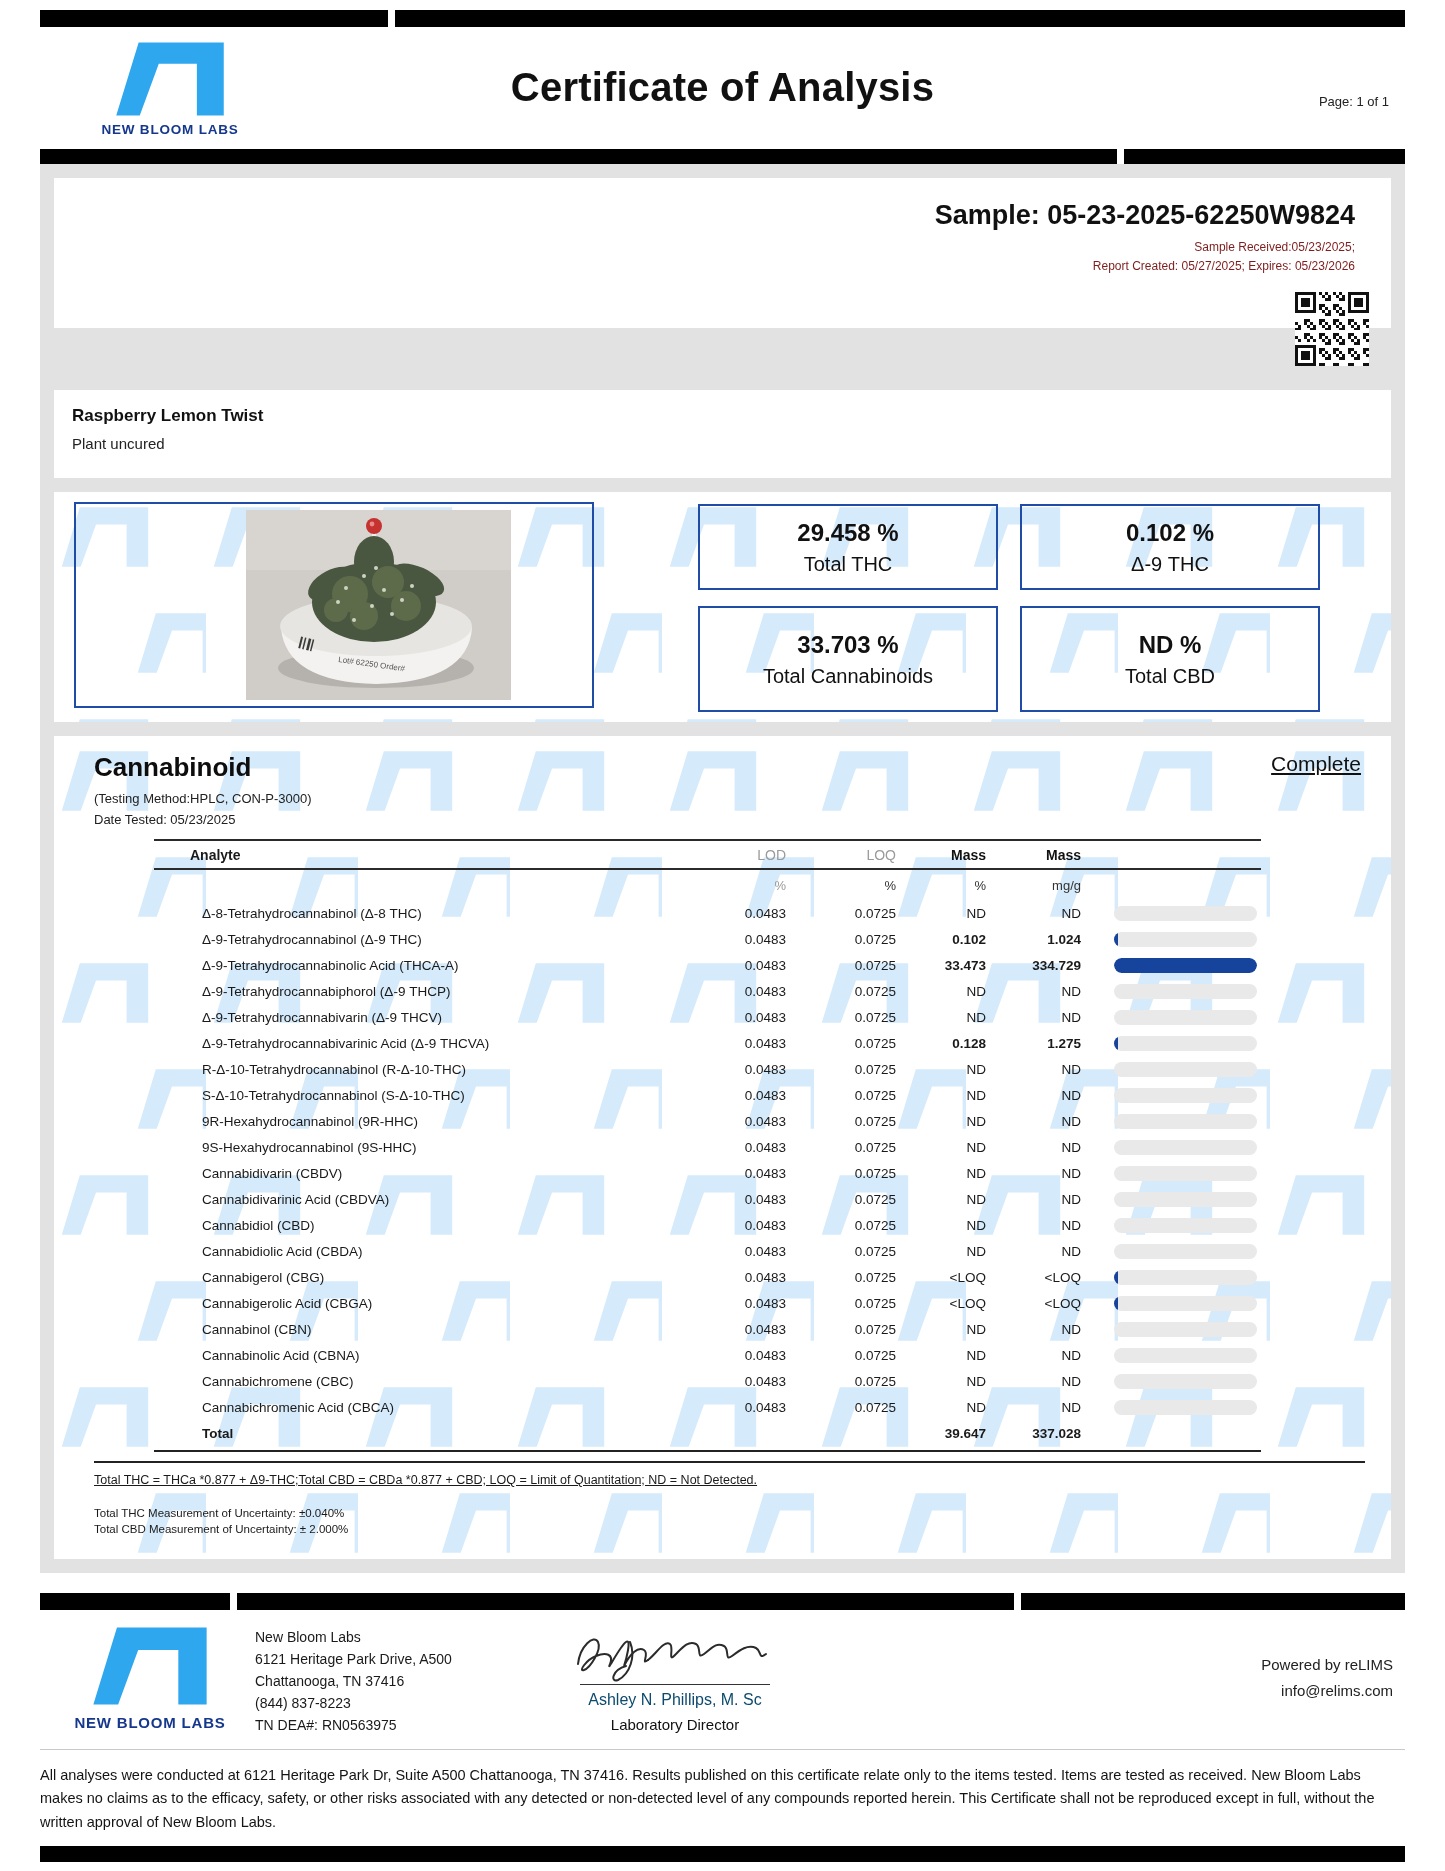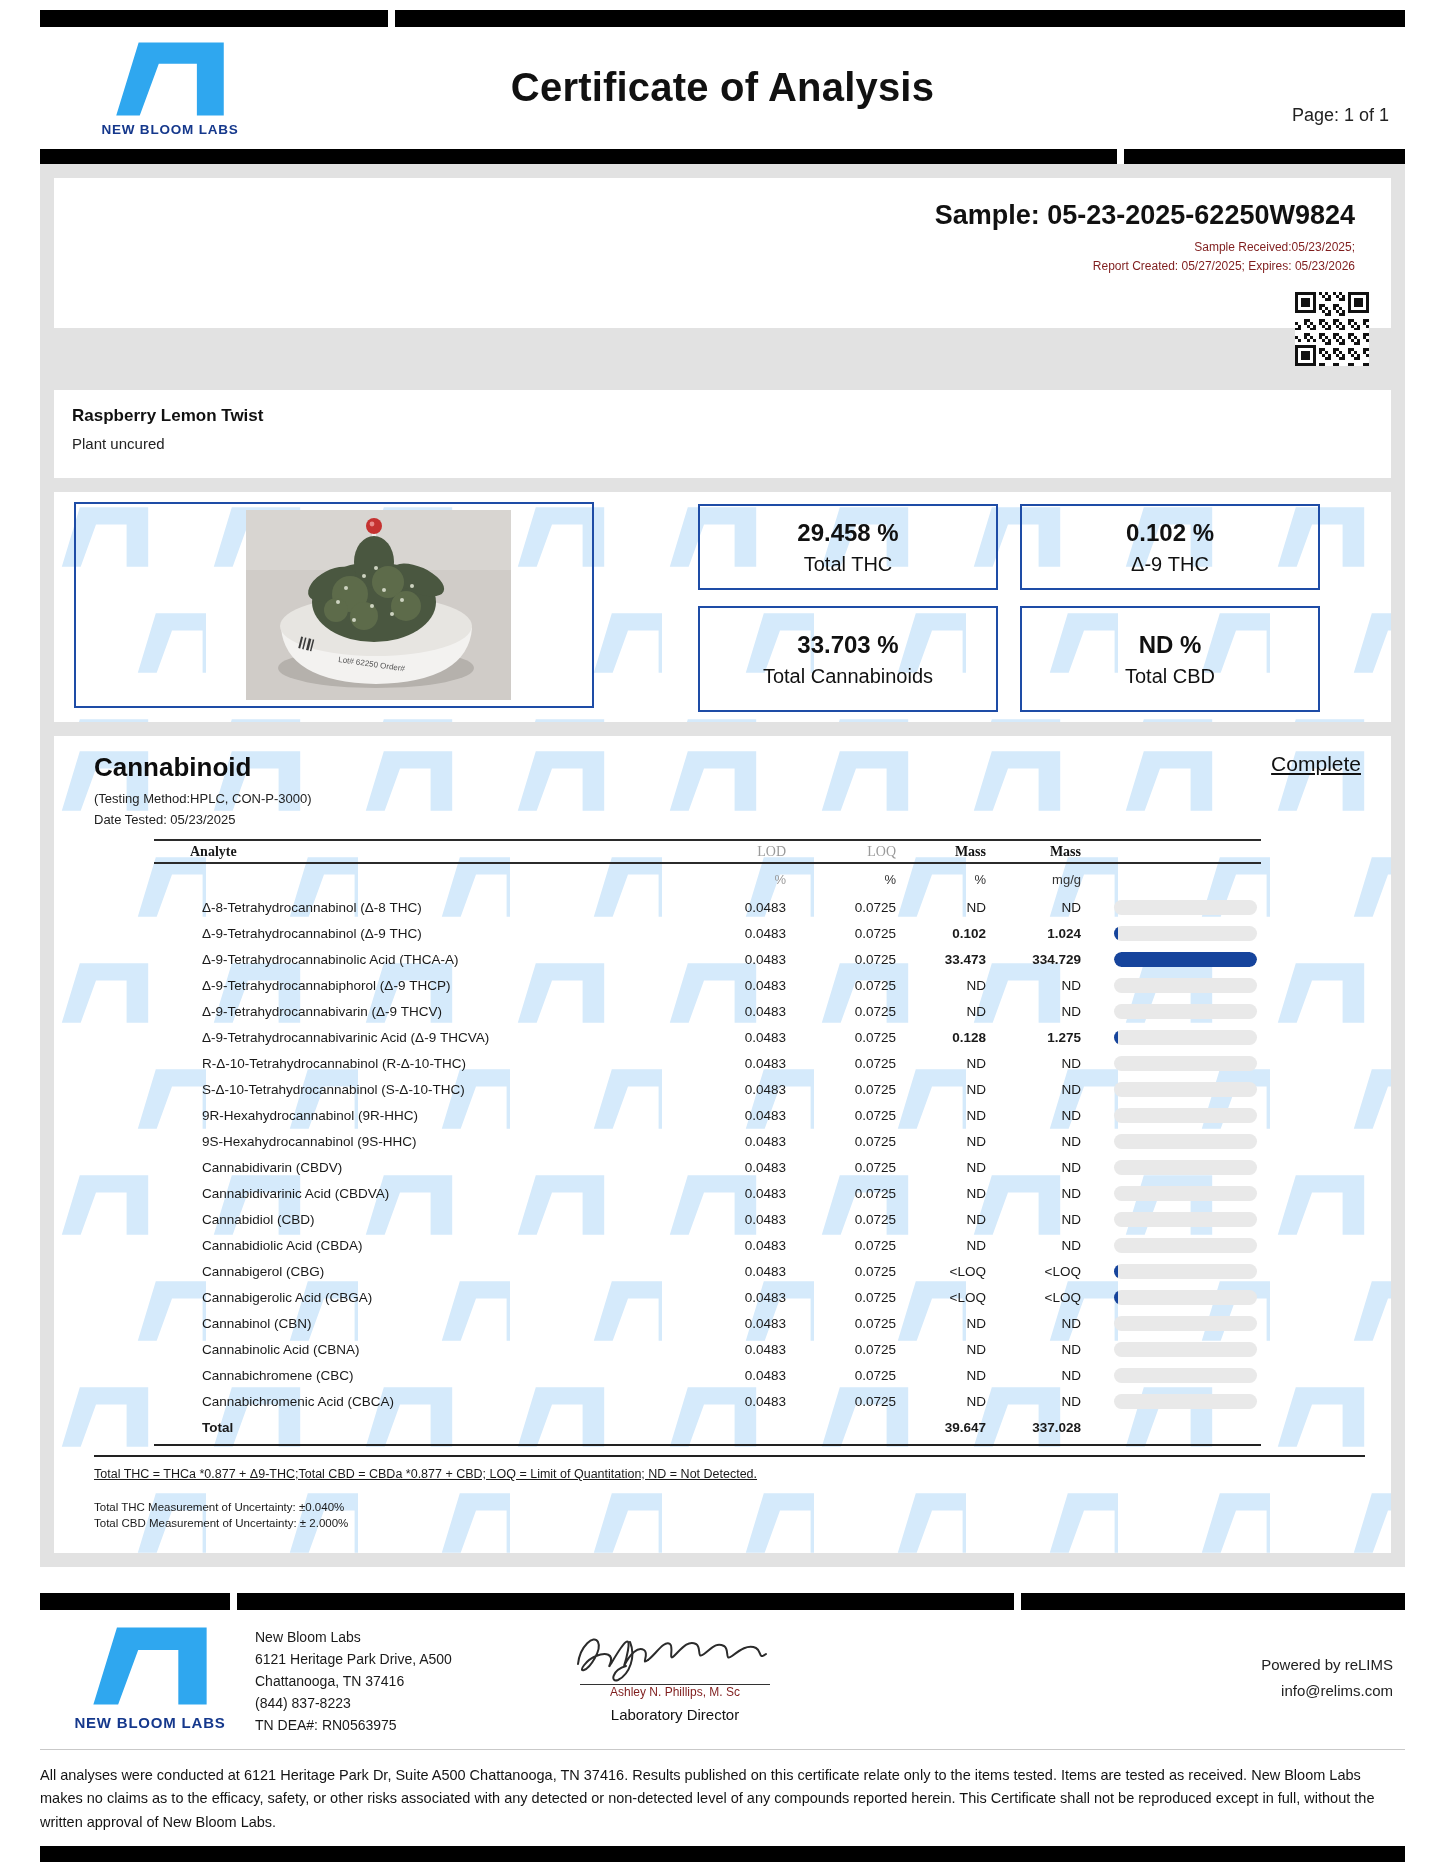--- a/index.html
+++ b/index.html
@@ -11,21 +11,21 @@
   .bar-black{position:relative;background:#000;height:17px;}
   .bar-black .gap{position:absolute;top:0;bottom:0;width:7px;background:#fff;}
 
   
   .header{position:relative;height:122px;background:#fff;}
   .logo-block{position:absolute;left:50px;top:14px;width:160px;text-align:center;}
   .logo-block svg{display:block;margin:0 auto;}
   .logo-text{margin-top:5px;font-size:13.5px;font-weight:bold;letter-spacing:.8px;color:#15388c;}
   .doc-title{position:absolute;left:0;right:0;top:38px;margin:0;text-align:center;
              font-size:40px;font-weight:600;color:#111;letter-spacing:.2px;}
-  .page-label{position:absolute;right:16px;top:78px;font-size:18px;color:#222;}
+  .page-label{position:absolute;right:16px;top:67px;font-size:13px;color:#222;}
 
   
   .graywrap{position:relative;background:#e2e2e2;padding:14px;display:flex;flex-direction:column;gap:14px;}
   .card{background:#fff;position:relative;}
 
   .sample-card{height:150px;box-sizing:border-box;text-align:right;padding:22px 36px 0 0;}
   .sample-id{margin:0;font-size:27px;font-weight:600;color:#111;}
   .sample-line{margin:9px 0 0 0;font-size:12px;color:#7f1d1d;text-align:right;}
   .sample-line + .sample-line{margin-top:5px;}
 
@@ -50,21 +50,21 @@
   .cann-card{box-sizing:border-box;padding:16px 26px 22px 40px;}
   .cann-head{display:flex;align-items:flex-start;position:relative;z-index:1;}
   .cann-title{margin:0;font-size:26px;font-weight:bold;color:#0d0d0d;}
   .cann-status{margin-left:auto;padding-right:4px;font-size:21px;color:#111;text-decoration:underline;}
   .cann-method{margin:8px 0 0 0;font-size:13px;color:#222;position:relative;z-index:1;}
   .cann-date{margin:6px 0 0 0;font-size:13px;color:#222;position:relative;z-index:1;}
 
   .tablewrap{position:relative;z-index:1;margin-left:60px;width:1107px;margin-top:12px;}
   .tline{border-top:2px solid #2b2b2b;height:0;}
   .trow,.thead,.units{display:flex;align-items:center;}
-  .thead{height:21px;font-weight:bold;font-size:14px;font-family:Liberation Serif, serif;}
+  .thead{height:27px;font-weight:bold;font-size:14px;}
   .units{height:30px;font-size:13px;color:#333;}
   .trow{height:26px;font-size:13.5px;color:#1a1a1a;}
   .c-an{width:500px;box-sizing:border-box;padding-left:48px;white-space:nowrap;overflow:hidden;}
   .thead .c-an{padding-left:36px;}
   .c-lod{width:132px;text-align:right;}
   .c-loq{width:110px;text-align:right;}
   .c-pct{width:90px;text-align:right;}
   .c-mgg{width:95px;text-align:right;}
   .thead .c-lod,.thead .c-loq,.units .c-lod{color:#9a9a9a;font-weight:normal;}
   .thead .c-lod,.thead .c-loq{font-size:14px;}
@@ -82,21 +82,21 @@
   
   .footer-area{position:absolute;left:40px;right:40px;top:1593px;}
   .footer-flex{display:flex;padding:16px 0 6px 0;}
   .f-logo{margin-left:30px;width:160px;text-align:center;}
   .f-logo svg{display:block;margin:0 auto;}
   .f-logo .logo-text{font-size:15px;margin-top:8px;}
   .f-address{margin-left:25px;width:270px;font-size:14px;line-height:1.58;color:#1a1a1a;}
   .f-sig{margin-left:15px;width:270px;text-align:center;}
   .f-sig svg{display:block;margin:0 auto;}
   .sig-line{border-top:1.5px solid #333;width:190px;margin:2px auto 0 auto;}
-  .sig-name{font-size:12px;color:#7f1d1d;}
+  .sig-name{font-size:16px;color:#0c4a6e;margin-top:6px;}
   .sig-title{font-size:15px;color:#111;margin-top:7px;}
   .f-powered{margin-left:auto;margin-top:30px;text-align:right;font-size:15px;color:#222;padding-right:12px;}
   .f-powered div + div{margin-top:9px;}
   .f-powered a{color:#222;text-decoration:none;}
   .f-divider{border-top:1px solid #c9c9c9;margin-top:6px;}
   .disclaimer{margin:14px 0 0 0;font-size:14.5px;line-height:1.62;color:#141414;}
   .bar-bottom{margin-top:12px;height:16px;background:#000;}
 </style>
 </head>
 <body>

